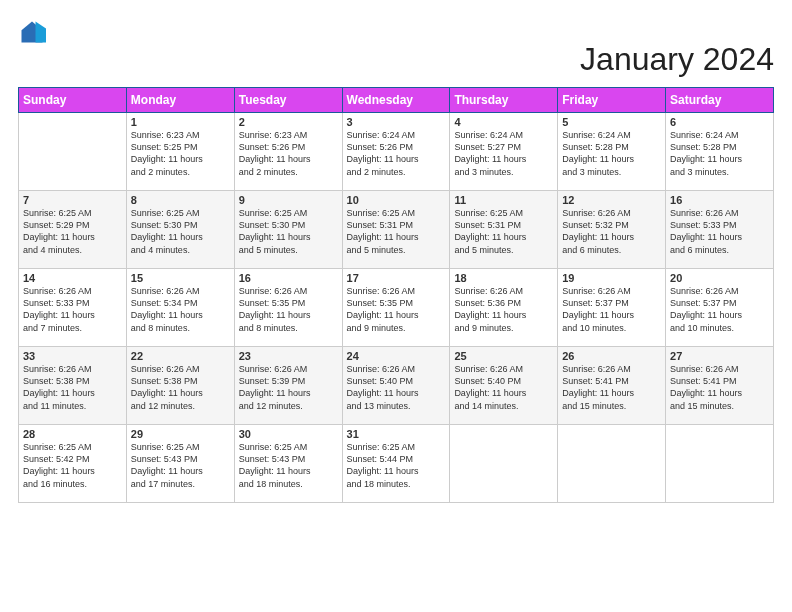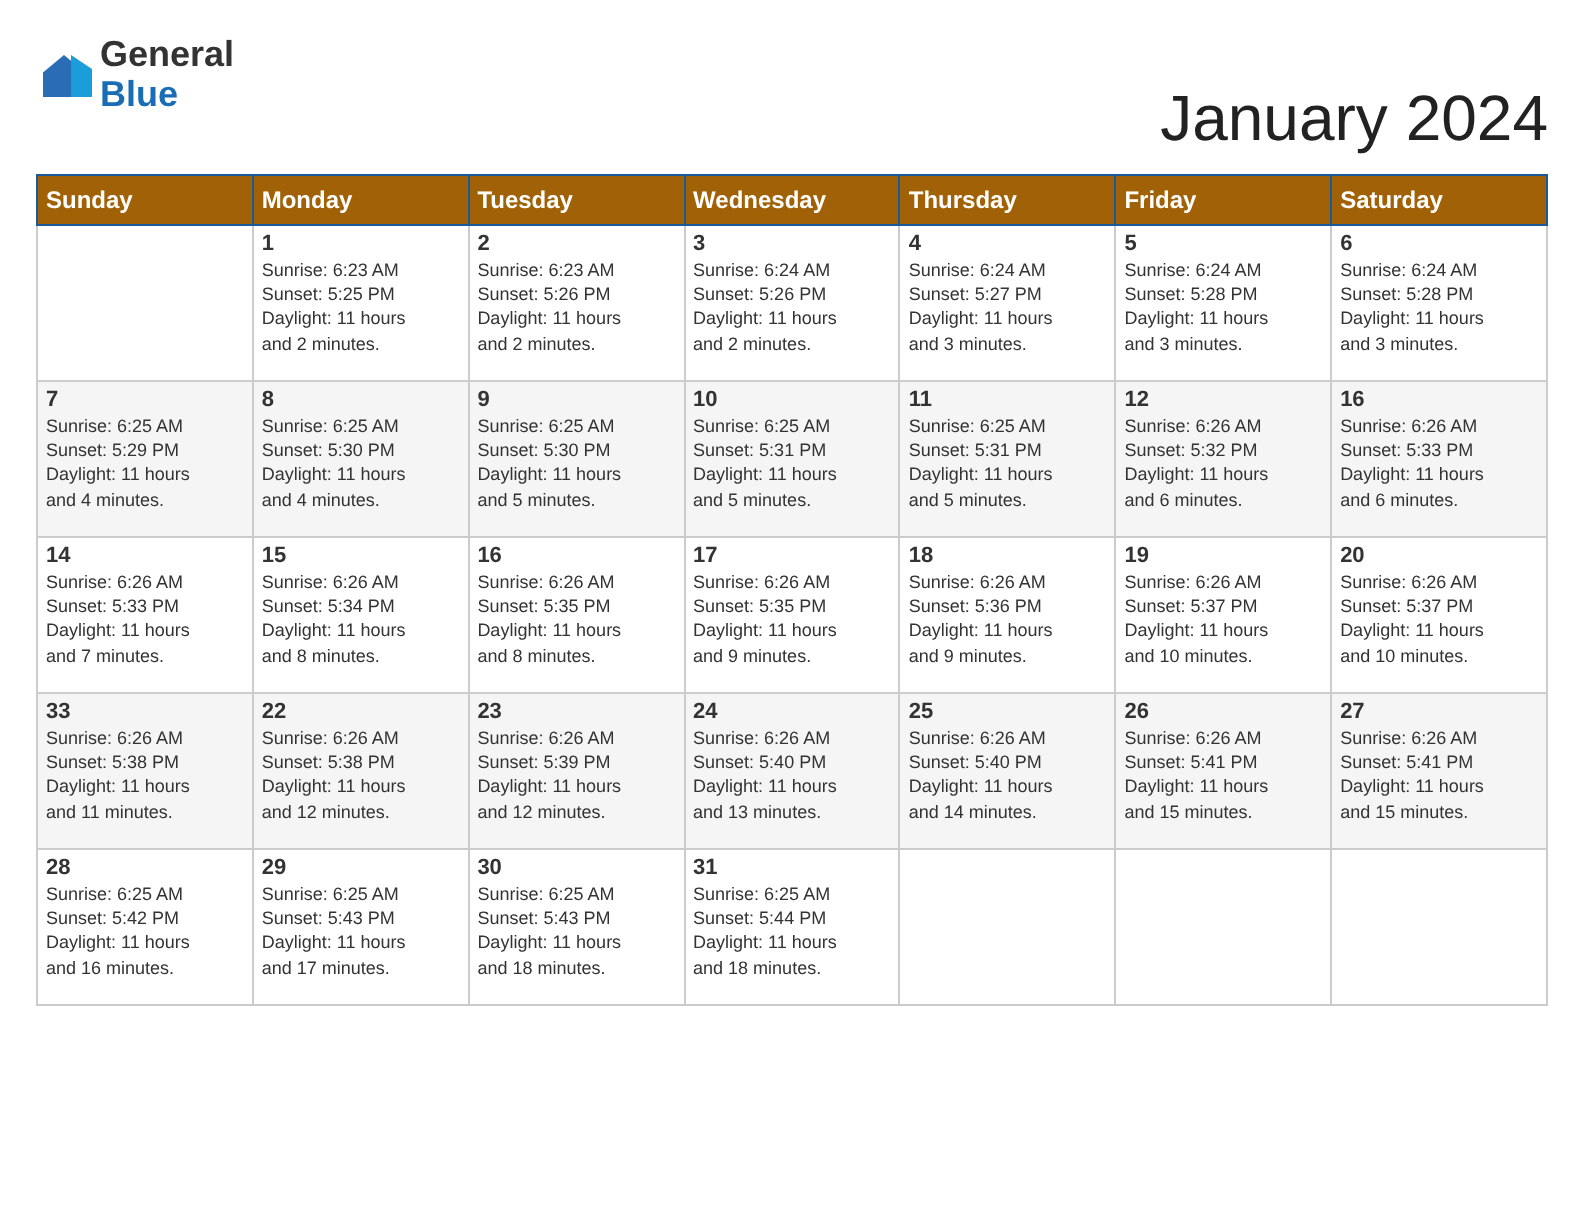--- a/index.html
+++ b/index.html
@@ -51,21 +51,21 @@
     .location {
       font-size: 14px;
       color: #555;
     }
     table {
       width: 100%;
       border-collapse: collapse;
       table-layout: fixed;
     }
     thead tr th {
-      background: #a16207;
+      background: #d946ef;
       color: #fff;
       font-size: 12px;
       font-weight: bold;
       padding: 5px 4px;
       text-align: left;
       border: 1px solid #1a5a9a;
     }
     tbody tr td {
       border: 1px solid #ccc;
       vertical-align: top;
@@ -98,24 +98,20 @@
 </head>
 <body>
 
 <div class="page">
   <div class="header">
     <div class="logo">
       <svg class="logo-icon" viewBox="0 0 32 32">
         <polygon points="16,4 28,14 28,28 4,28 4,14" fill="#2a6db5"></polygon>
         <polygon points="20,4 32,12 32,28 20,28" fill="#1a9dd9"></polygon>
       </svg>
-      <div class="logo-text">
-        <span class="logo-general">General</span><br>
-        <span class="logo-blue">Blue</span>
-      </div>
     </div>
     <div class="title-block">
       <div class="month-title">January 2024</div>
     </div>
   </div>
 
   <table>
     <thead>
       <tr>
       <th>Sunday</th>

